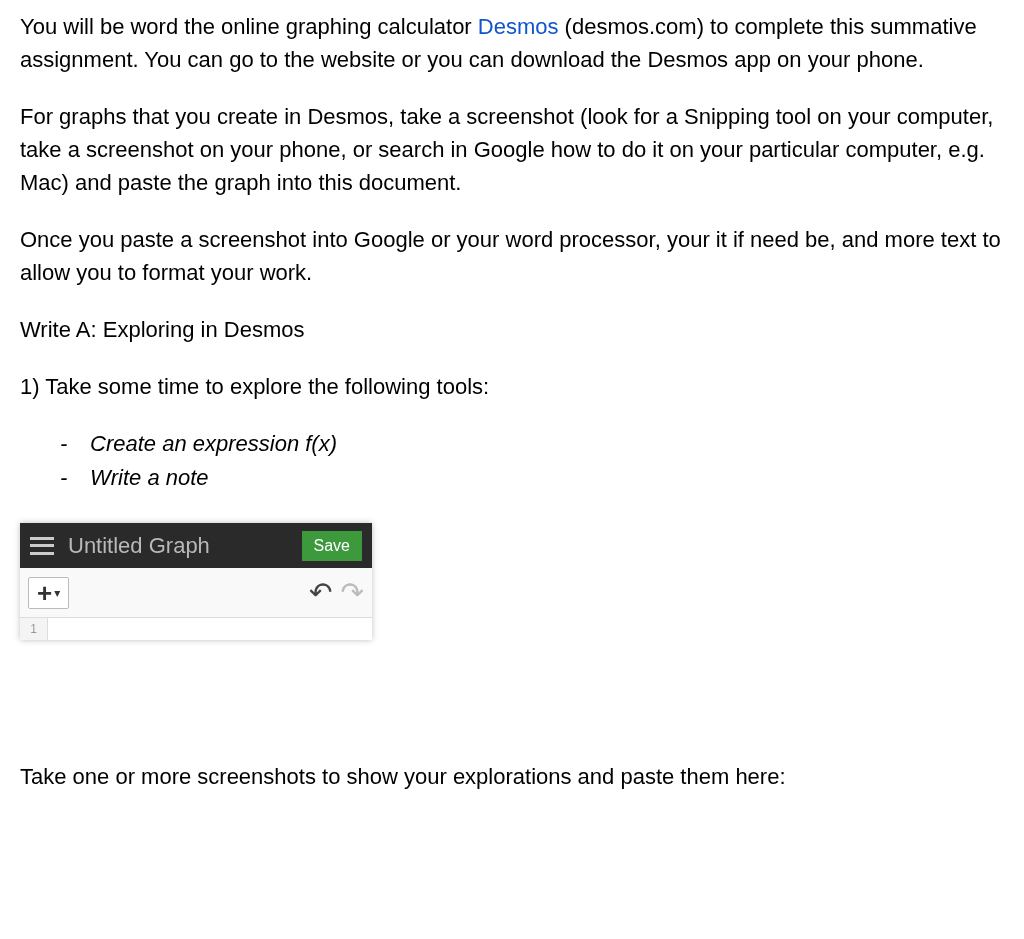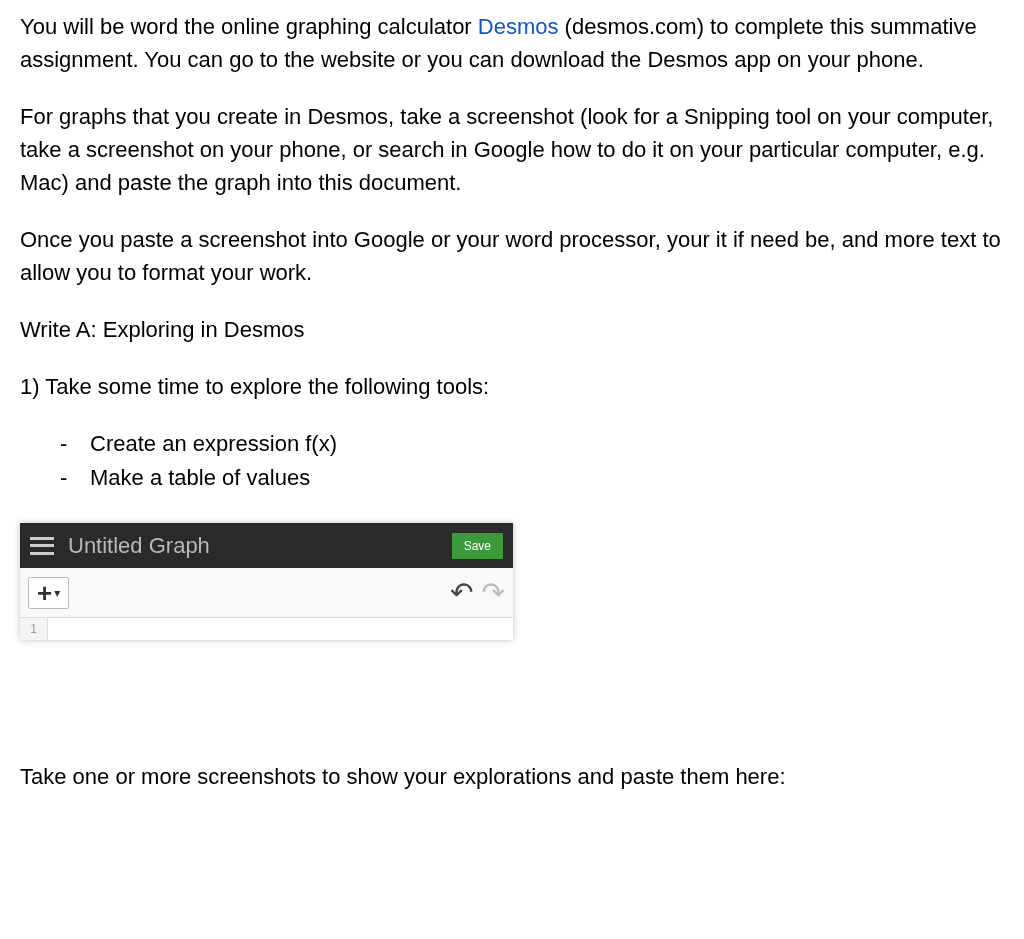--- a/index.html
+++ b/index.html
@@ -22,20 +22,21 @@
     .bold {
       font-weight: normal;
     }
     .link {
       color: #1155cc;
     }
     .bullet-list {
       list-style: none;
       padding-left: 40px;
       margin-bottom: 28px;
+      font-style: italic;
     }
     .bullet-list li {
       position: relative;
       padding-left: 30px;
       line-height: 1.55;
     }
     .bullet-list li::before {
       content: "-";
       position: absolute;
       left: 0;
@@ -44,21 +45,21 @@
       display: flex;
       align-items: flex-start;
       gap: 20px;
       margin-bottom: 120px;
     }
     .row .txt {
       flex: 1;
       padding-top: 30px;
     }
     .desmos-widget {
-      width: 493px;
+      width: 352px;
       box-shadow: 0 0 6px rgba(0,0,0,0.25);
       background: #fff;
     }
     .desmos-header {
       background: #2a2a2a;
       display: flex;
       align-items: center;
       padding: 6px 10px;
       gap: 14px;
     }
@@ -79,21 +80,21 @@
     .graph-title {
       color: #b8b8b8;
       font-size: 22px;
       flex: 1;
     }
     .save-btn {
       background: #3c9a3c;
       color: #fff;
       border: none;
       padding: 6px 12px;
-      font-size: 12px;
+      font-size: 16px;
       cursor: pointer;
     }
     .desmos-toolbar {
       display: flex;
       align-items: center;
       padding: 4px 8px;
       background: #f9f9f9;
       border-bottom: 1px solid #ddd;
       height: 50px;
     }
@@ -164,21 +165,21 @@
 <p>
   <span>Once you paste a screenshot into Google or your word processor, </span><span class="bold">your</span><span> it if need be, and </span><span class="bold">more text</span><span>  to allow you to format your work.</span>
 </p>
 
 <p class="bold">Write A: Exploring in Desmos</p>
 
 <p>1) Take some time to explore the following tools:</p>
 
 <ul class="bullet-list">
   <li>Create an expression f(x)</li>
-  <li>Make a table of values</li>
+  <li>Write a note</li>
 </ul>
 
 <div class="row">
   <div class="desmos-widget">
     <div class="desmos-header">
       <div class="hamburger">
         <span></span>
           <span></span>
           <span></span>
       </div>

